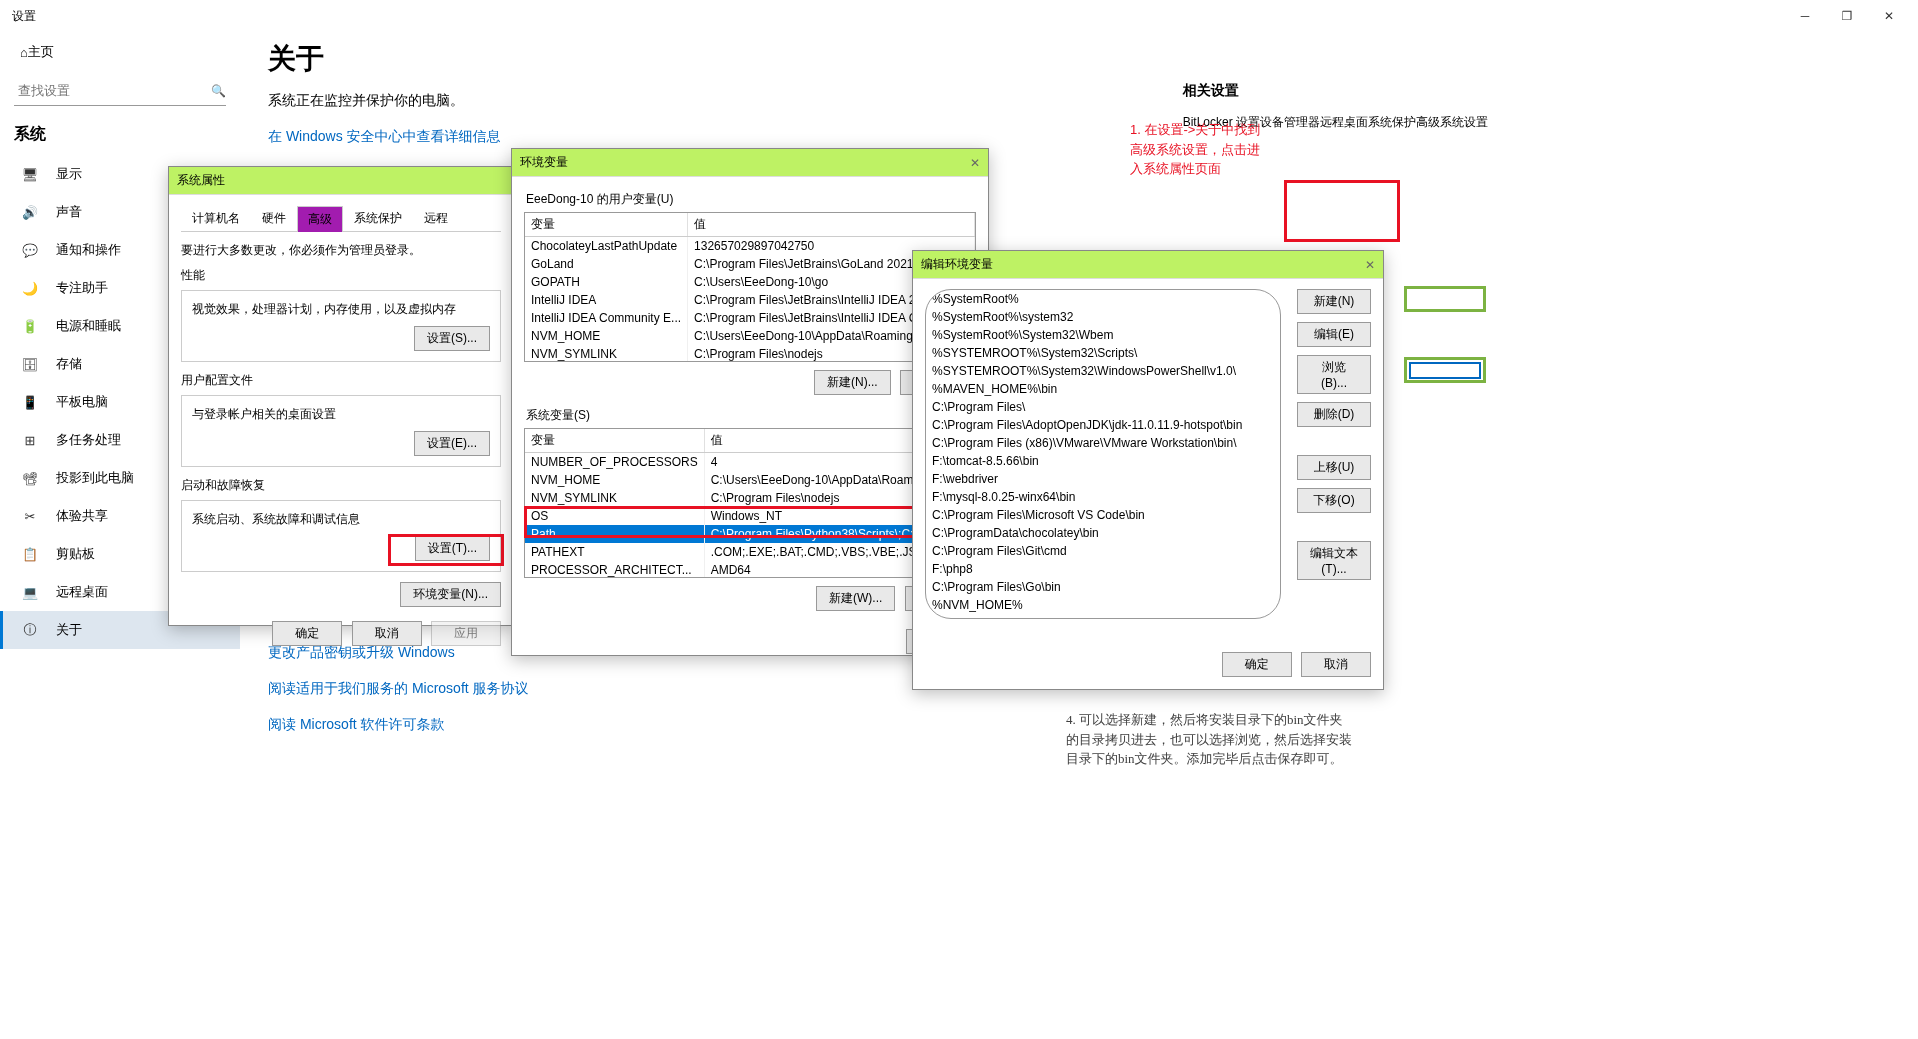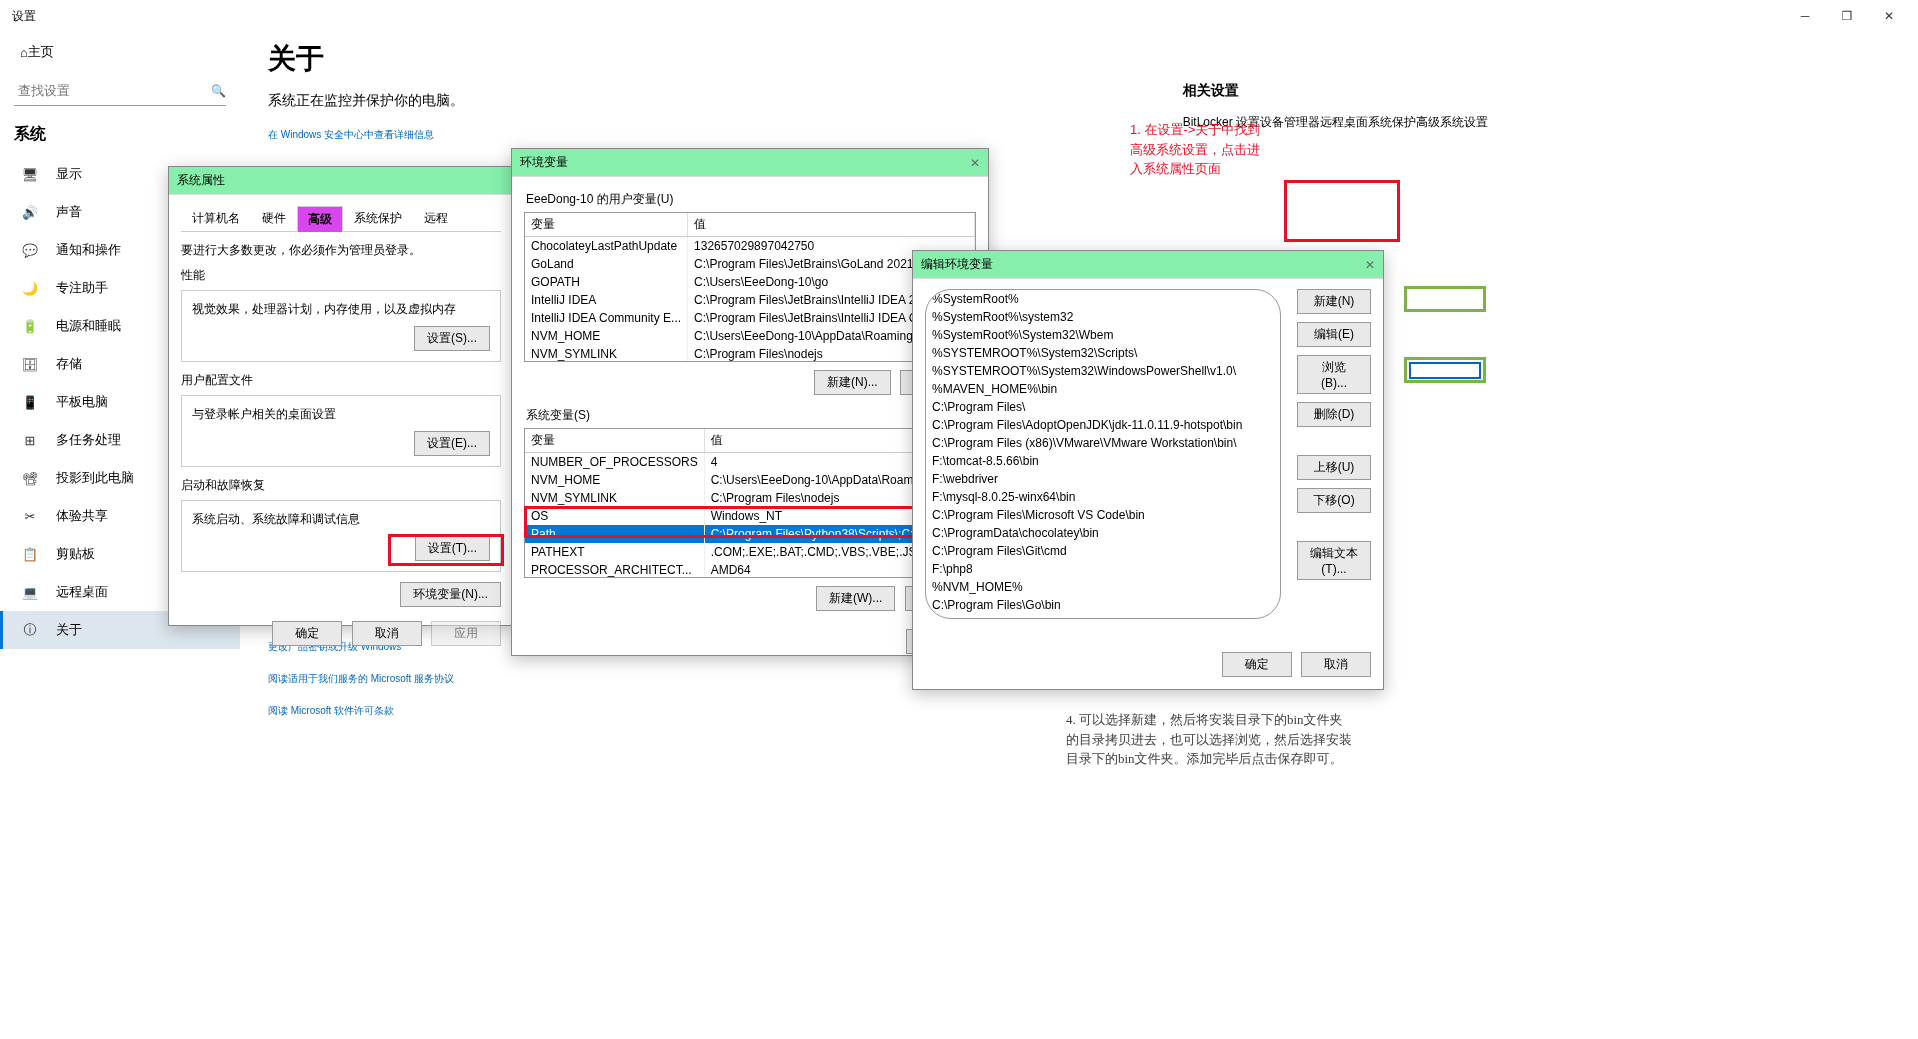--- a/index.html
+++ b/index.html
@@ -11,35 +11,35 @@
 .sidebar .home { display: flex; align-items: center; height: 40px; padding-left: 20px; font-size: 13px; }
 .sidebar .search { margin: 4px 14px 12px 14px; display: flex; align-items: center; border-bottom: 1px solid #999; background: #fff; height: 30px; }
 .sidebar .search input { flex: 1; border: none; outline: none; font-size: 13px; padding: 4px; background: transparent; }
 .sidebar .section-title { font-size: 16px; padding: 6px 14px 10px 14px; font-weight: 600; }
 .sidebar .nav-item { display: flex; align-items: center; height: 38px; padding-left: 20px; font-size: 13px; cursor: default; }
 .sidebar .nav-item.active { background: #dde6ef; border-left: 3px solid #0078d4; padding-left: 17px; }
 .sidebar .nav-item .ico { width: 20px; margin-right: 16px; text-align: center; color: #333; }
 .main { position: absolute; left: 268px; top: 40px; right: 20px; }
 .main h1 { font-size: 28px; font-weight: 600; margin-bottom: 14px; }
 .main .sub { font-size: 14px; margin-bottom: 18px; }
-.main .link { color: #0067c0; font-size: 10px; display: block; margin-bottom: 18px; }
+.main .link { color: #0067c0; font-size: 14px; display: block; margin-bottom: 18px; }
 .rel-title { font-size: 14px; font-weight: 600; margin-bottom: 14px; }
 .rel-links { position: absolute; right: 120px; top: 46px; }
 .rel-links .link { margin-bottom: 14px; }
 .annotation { position: absolute; font-size: 13px; white-space: pre-line; line-height: 1.5; }
 .anno-red { color: #e81123; }
 .anno-green { color: #404040; font-family: Liberation Serif, serif; }
 .dialog { position: absolute; background: #fff; border: 1px solid #888; box-shadow: 0 4px 16px rgba(0,0,0,.25); }
-.dlg-title { height: 28px; display: flex; align-items: center; padding: 0 8px; font-size: 12px; border-bottom: 1px solid #ddd; background: #86efac; }
+.dlg-title { height: 28px; display: flex; align-items: center; padding: 0 8px; font-size: 12px; border-bottom: 1px solid #ddd; background: #bef264; }
 .dlg-title .t { flex: 1; }
 .dlg-title .x { width: 28px; text-align: right; color: #666; }
 .dlg-body { padding: 10px 12px 12px 12px; font-size: 12px; }
 .tabstrip { display: flex; border-bottom: 1px solid #ccc; margin-bottom: 10px; }
 .tabstrip .tab { padding: 4px 10px; border: 1px solid transparent; border-bottom: none; background: #fff; }
-.tabstrip .tab.active { border-color: #ccc; background: #d946ef; position: relative; top: 1px; font-weight: bold; }
+.tabstrip .tab.active { border-color: #ccc; background: #a21caf; position: relative; top: 1px; }
 .groupbox { border: 1px solid #ccc; padding: 10px; margin-bottom: 10px; position: relative; }
 .group-title { font-size: 12px; margin-bottom: 6px; }
 .right-btns { text-align: right; margin-top: 8px; }
 .btn { display: inline-block; min-width: 70px; padding: 3px 12px; border: 1px solid #999; background: #e9e9e9; font-size: 12px; text-align: center; margin-left: 6px; }
 .env-label { font-size: 12px; margin: 4px 0 4px 2px; }
 .env-table { border: 1px solid #999; width: 100%; height: 150px; overflow: hidden; }
 .env-table table { width: 100%; border-collapse: collapse; font-size: 12px; }
 .env-table th { text-align: left; background: #fff; border-bottom: 1px solid #ccc; padding: 3px 6px; font-weight: normal; border-right: 1px solid #e0e0e0; }
 .env-table td { padding: 2px 6px; white-space: nowrap; overflow: hidden; text-overflow: ellipsis; max-width: 220px; border-right: 1px solid #f0f0f0; }
 .env-table tr.sel td { background: #0078d4; color: #fff; }
@@ -310,22 +310,22 @@
             <div class="row">C:\Program Files\</div>
             <div class="row">C:\Program Files\AdoptOpenJDK\jdk-11.0.11.9-hotspot\bin</div>
             <div class="row">C:\Program Files (x86)\VMware\VMware Workstation\bin\</div>
             <div class="row">F:\tomcat-8.5.66\bin</div>
             <div class="row">F:\webdriver</div>
             <div class="row">F:\mysql-8.0.25-winx64\bin</div>
             <div class="row">C:\Program Files\Microsoft VS Code\bin</div>
             <div class="row">C:\ProgramData\chocolatey\bin</div>
             <div class="row">C:\Program Files\Git\cmd</div>
             <div class="row">F:\php8</div>
+            <div class="row">C:\Program Files\Go\bin</div>
             <div class="row">%NVM_HOME%</div>
-            <div class="row">C:\Program Files\Go\bin</div>
             <div class="row">%NVM_SYMLINK%</div>
           </div>
       </div>
       <div class="path-btns">
         <span class="btn">新建(N)</span>
         <span class="btn">编辑(E)</span>
         <span class="btn">浏览(B)...</span>
         <span class="btn">删除(D)</span>
         <div style="height:12px"></div>
         <span class="btn">上移(U)</span>

